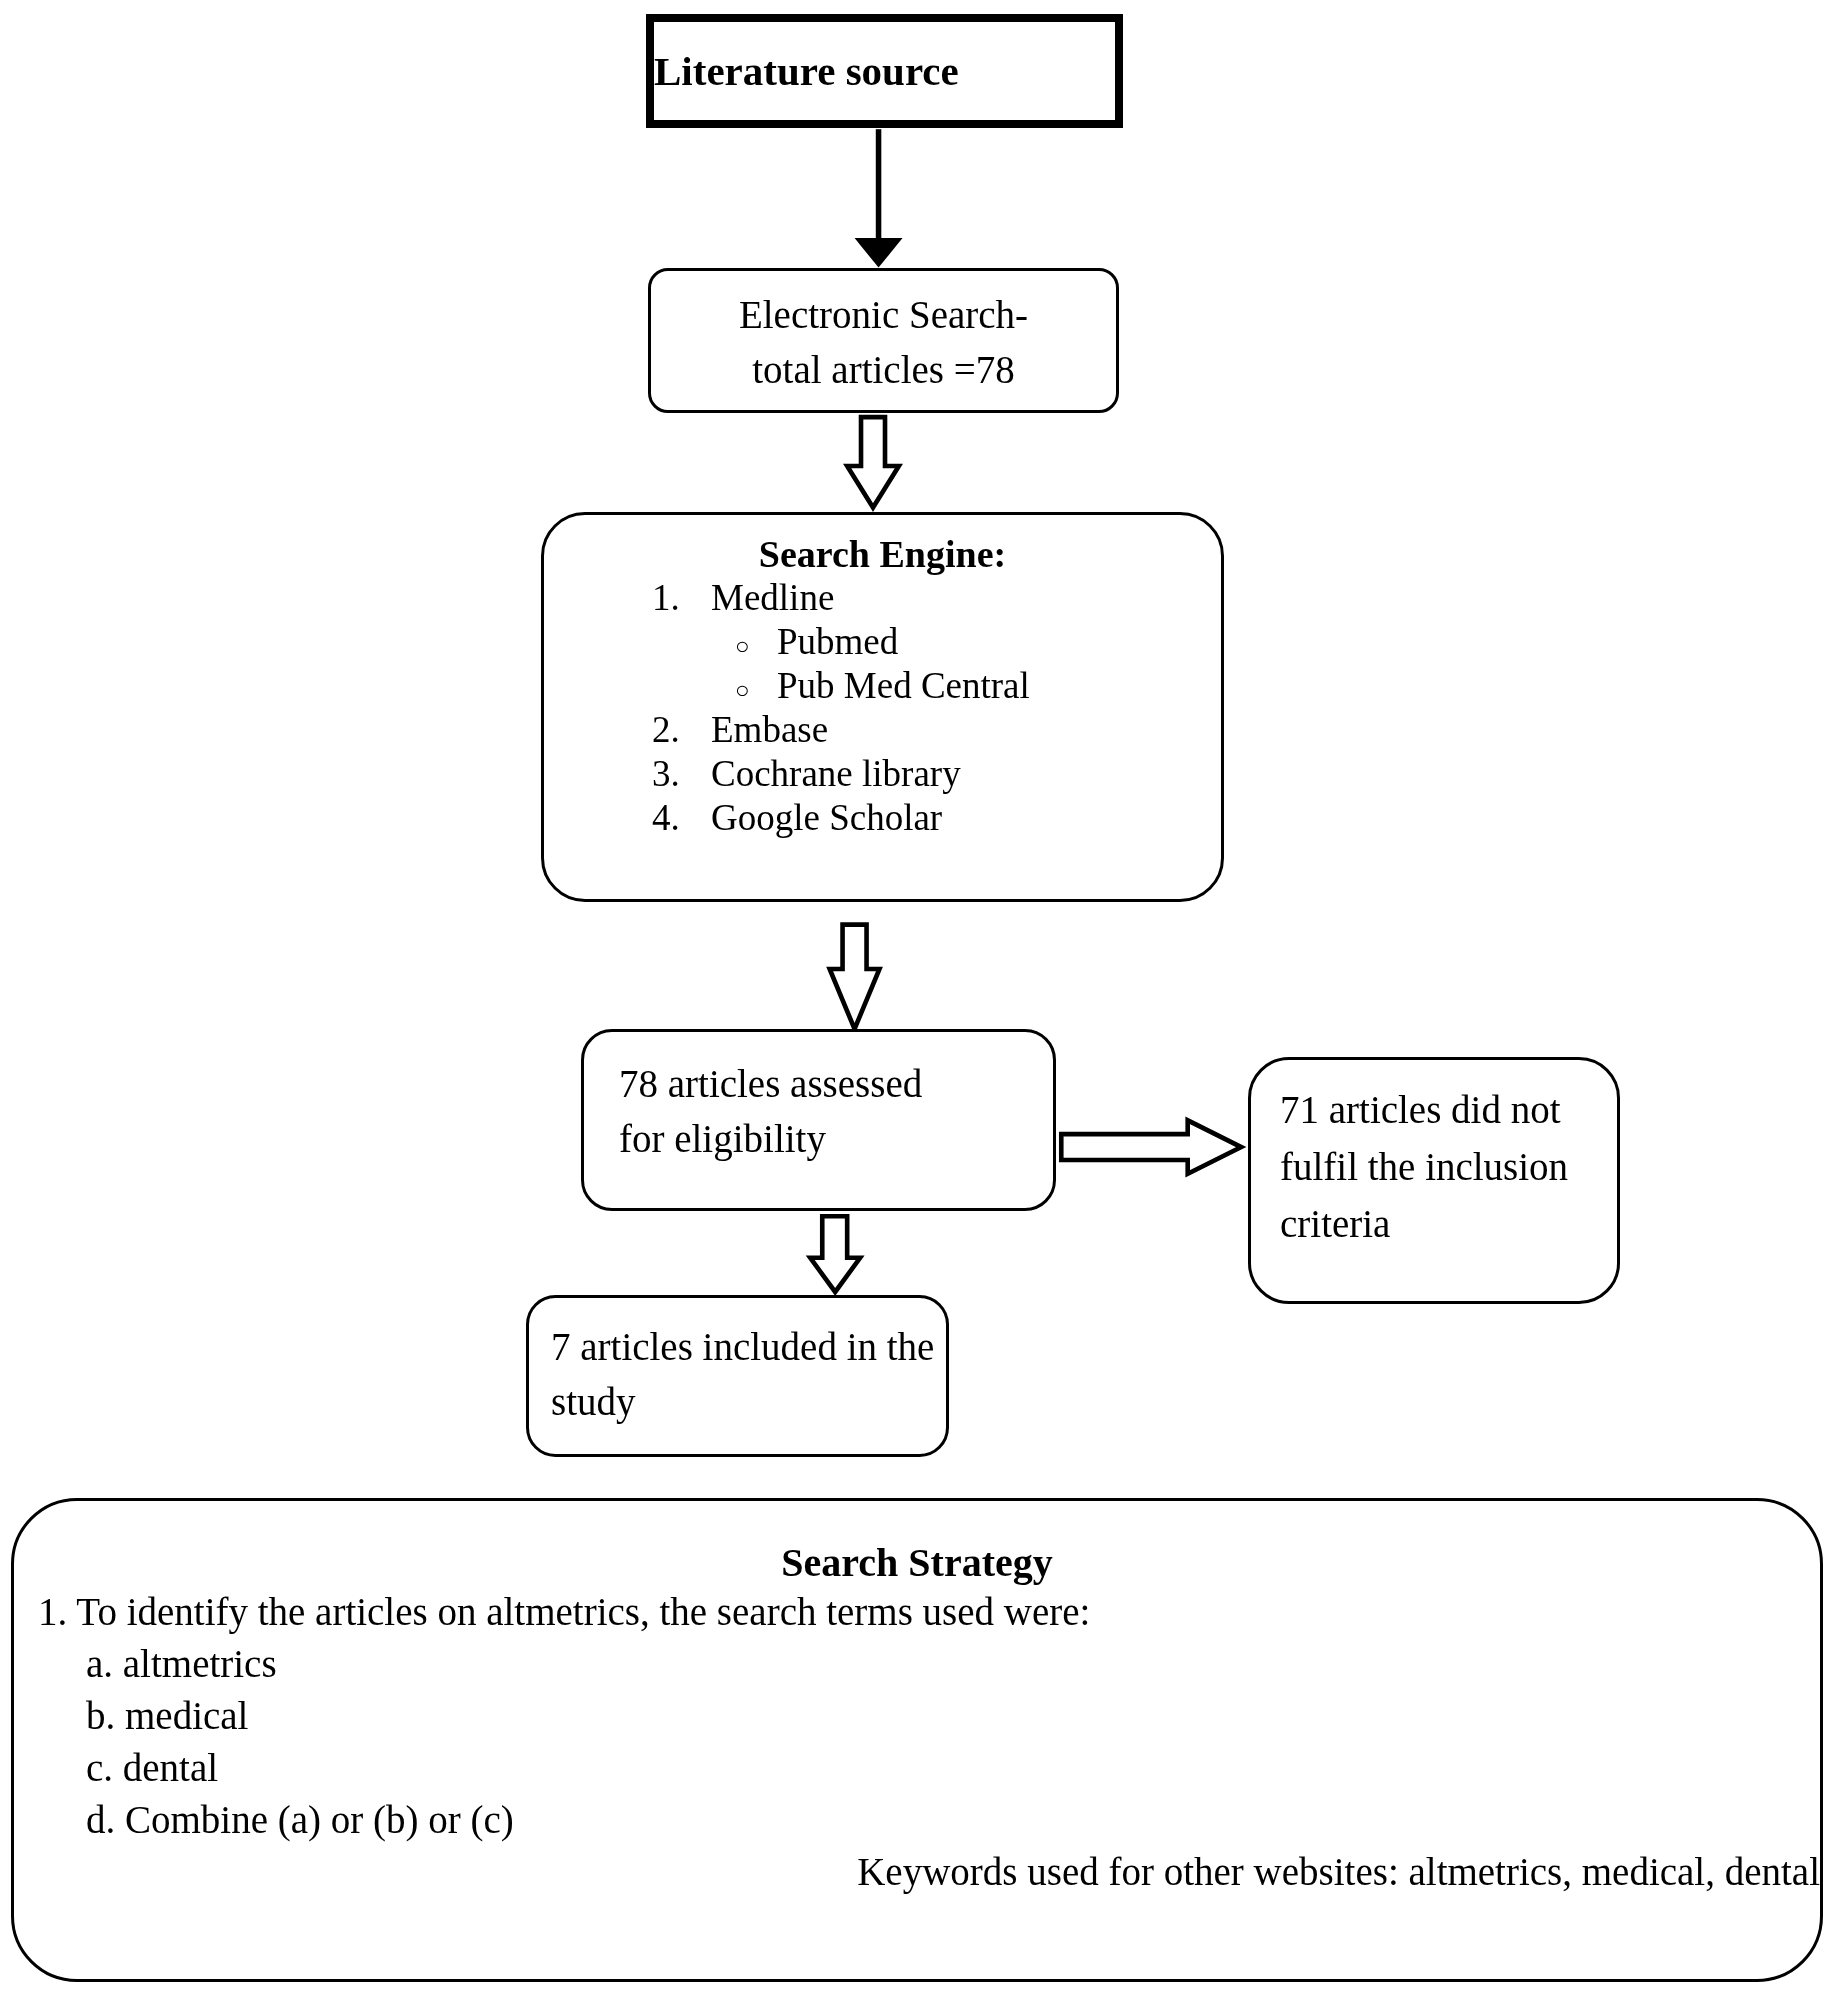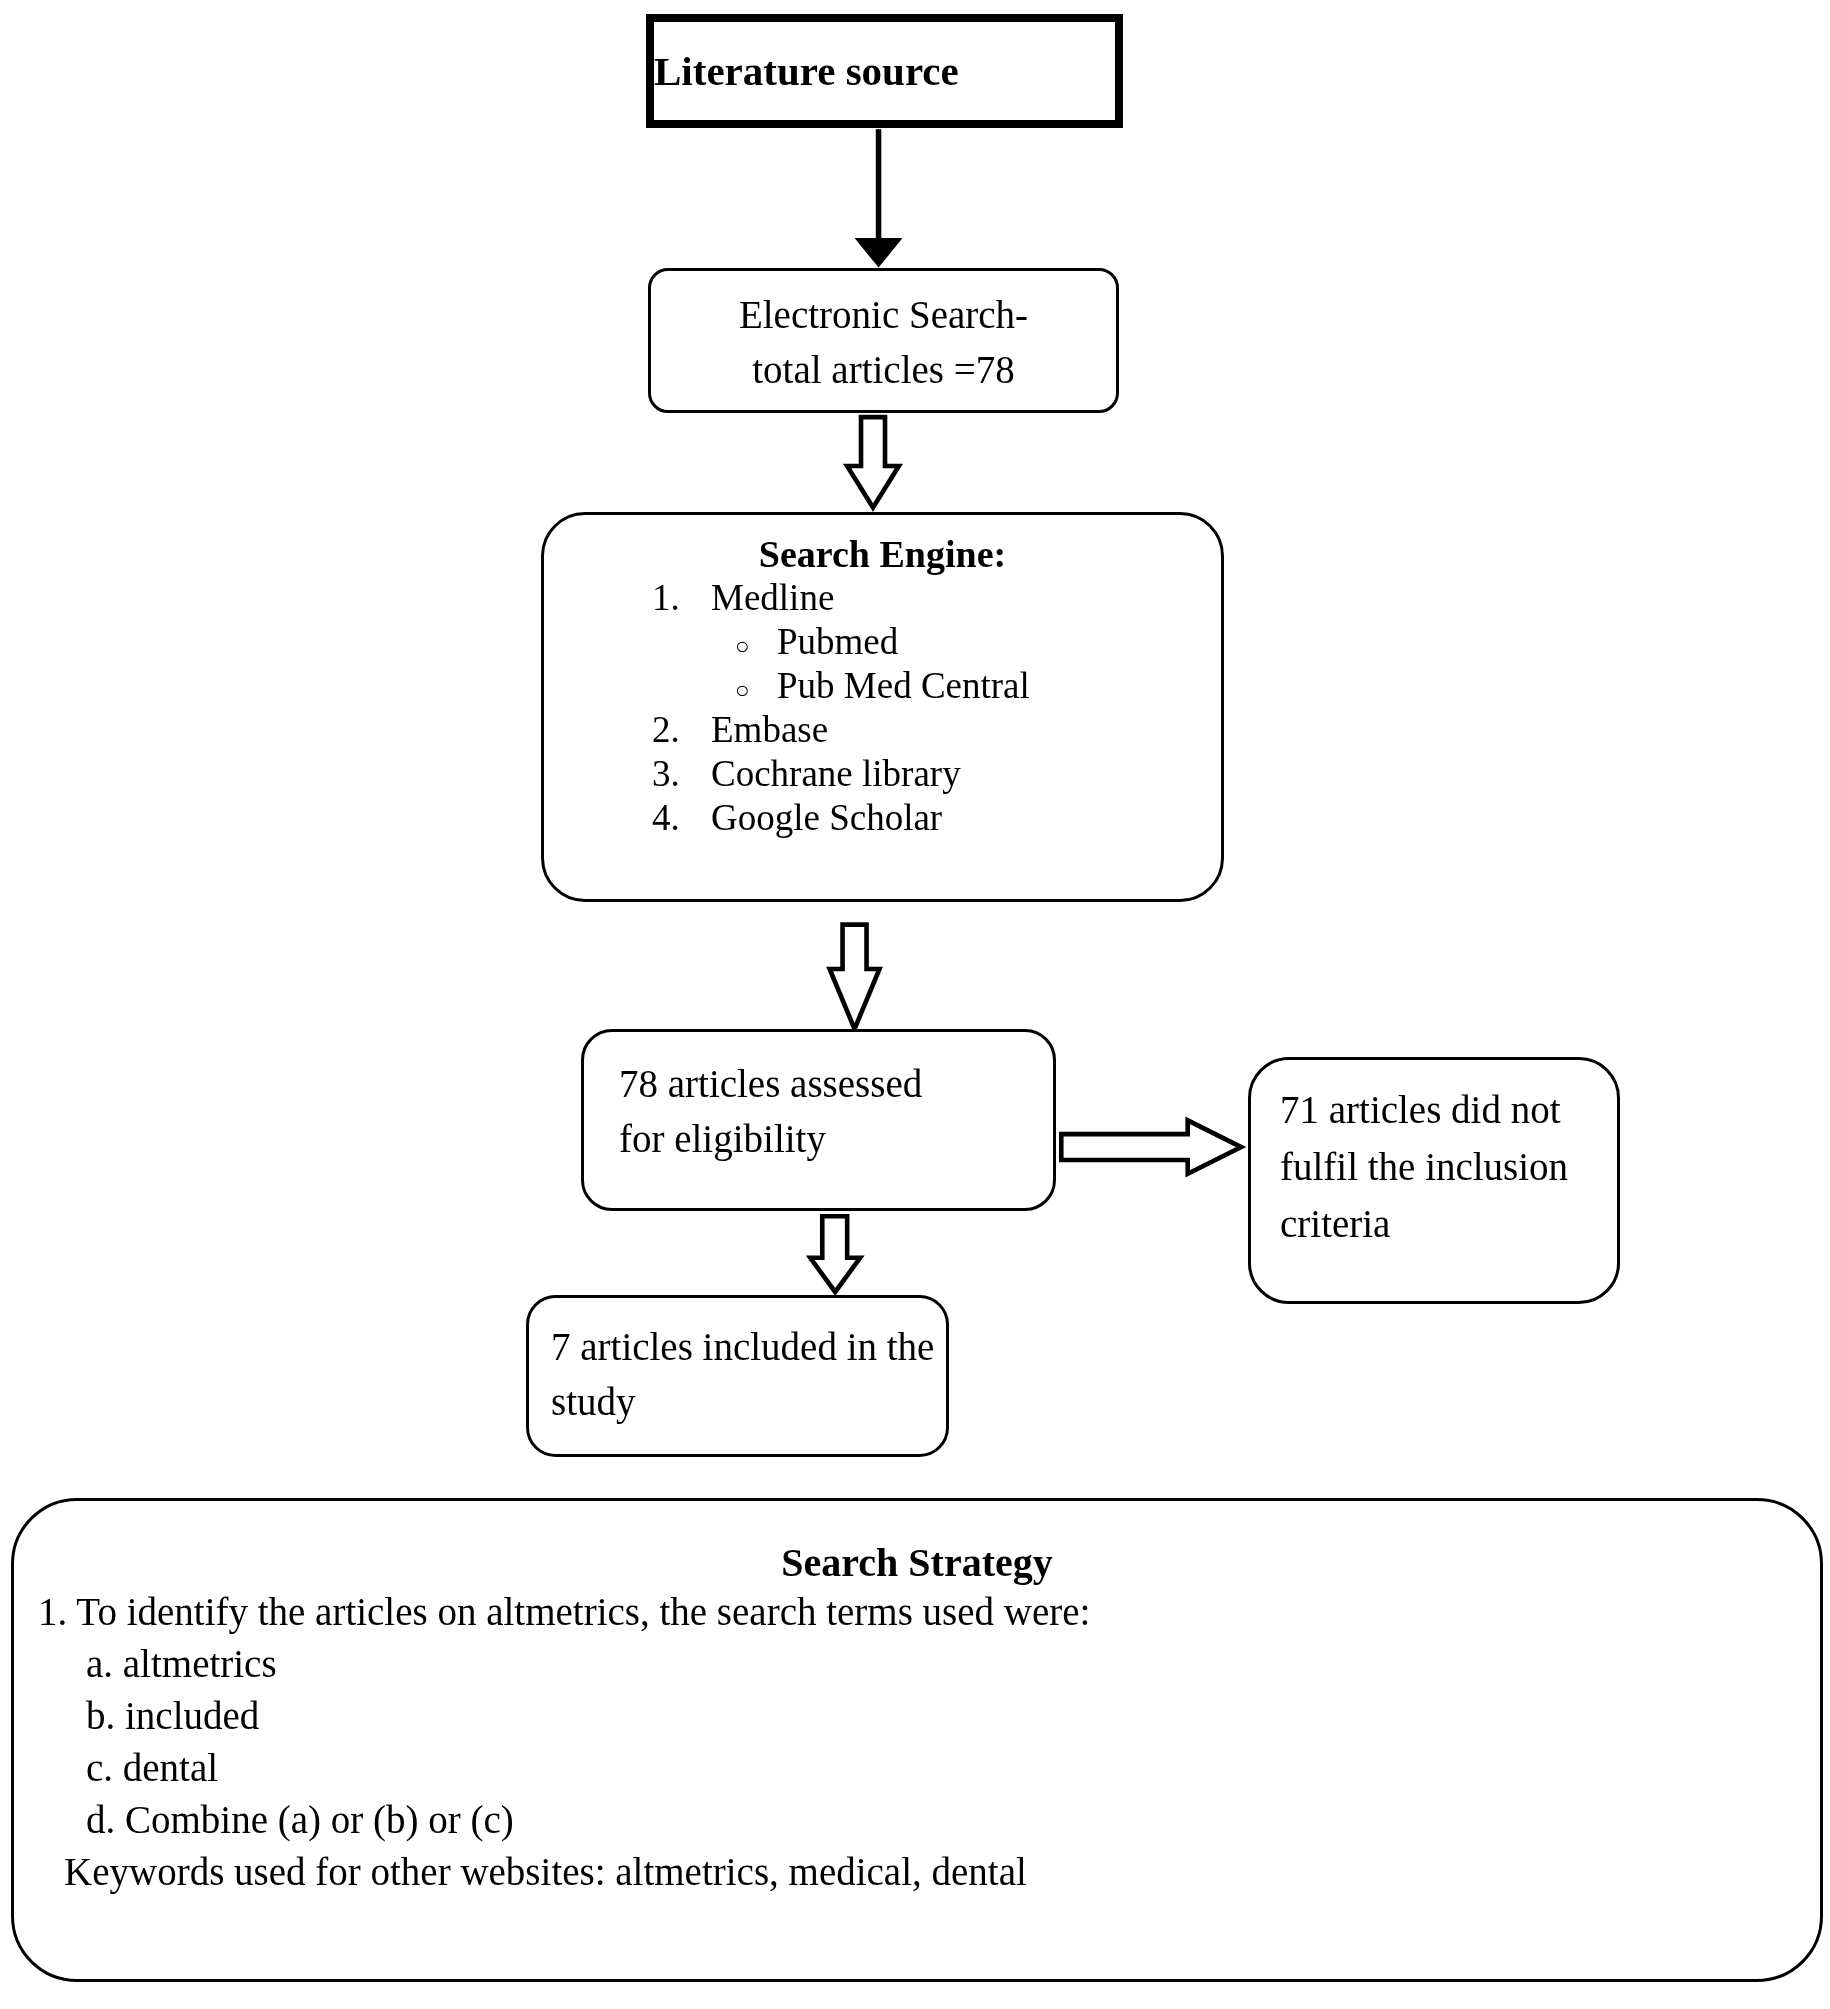--- a/index.html
+++ b/index.html
@@ -66,21 +66,21 @@
     left:11px; top:1498px; width:1812px; height:484px;
     border-radius:66px;
   }
   .strategy-title{
     margin-top:39px; height:46px; line-height:46px;
     text-align:center; font-weight:bold; font-size:40px;
   }
   .st-line{line-height:52px; font-size:39px;}
   .st-intro{padding-left:24px;}
   .st-term{padding-left:72px;}
-  .st-footer{padding-left:50px;}
+  .st-footer{padding-left:50px;text-align:right;}
   .arrows{position:absolute; left:0; top:0; pointer-events:none;}
 </style>
 </head>
 <body>
 
 <div class="canvas">
 
   <svg class="arrows" width="1830" height="2009" viewBox="0 0 1983 2177">
     <g>
       <line x1="952" y1="140" x2="952" y2="262" stroke="#000000" stroke-width="6"></line>
@@ -142,20 +142,20 @@
 
   <div class="node included-box">
     <div>7 articles included in the</div>
     <div>study</div>
   </div>
 
   <div class="node strategy-box">
     <div class="strategy-title">Search Strategy</div>
     <div class="st-line st-intro">1. To identify the articles on altmetrics, the search terms used were:</div>
     <div class="st-line st-term">a. altmetrics</div>
-    <div class="st-line st-term">b. included</div>
+    <div class="st-line st-term">b. medical</div>
     <div class="st-line st-term">c. dental</div>
     <div class="st-line st-term">d. Combine (a) or (b) or (c)</div>
     <div class="st-line st-footer">Keywords used for other websites: altmetrics, medical, dental</div>
   </div>
 
 </div>
 
 
 </body></html>

